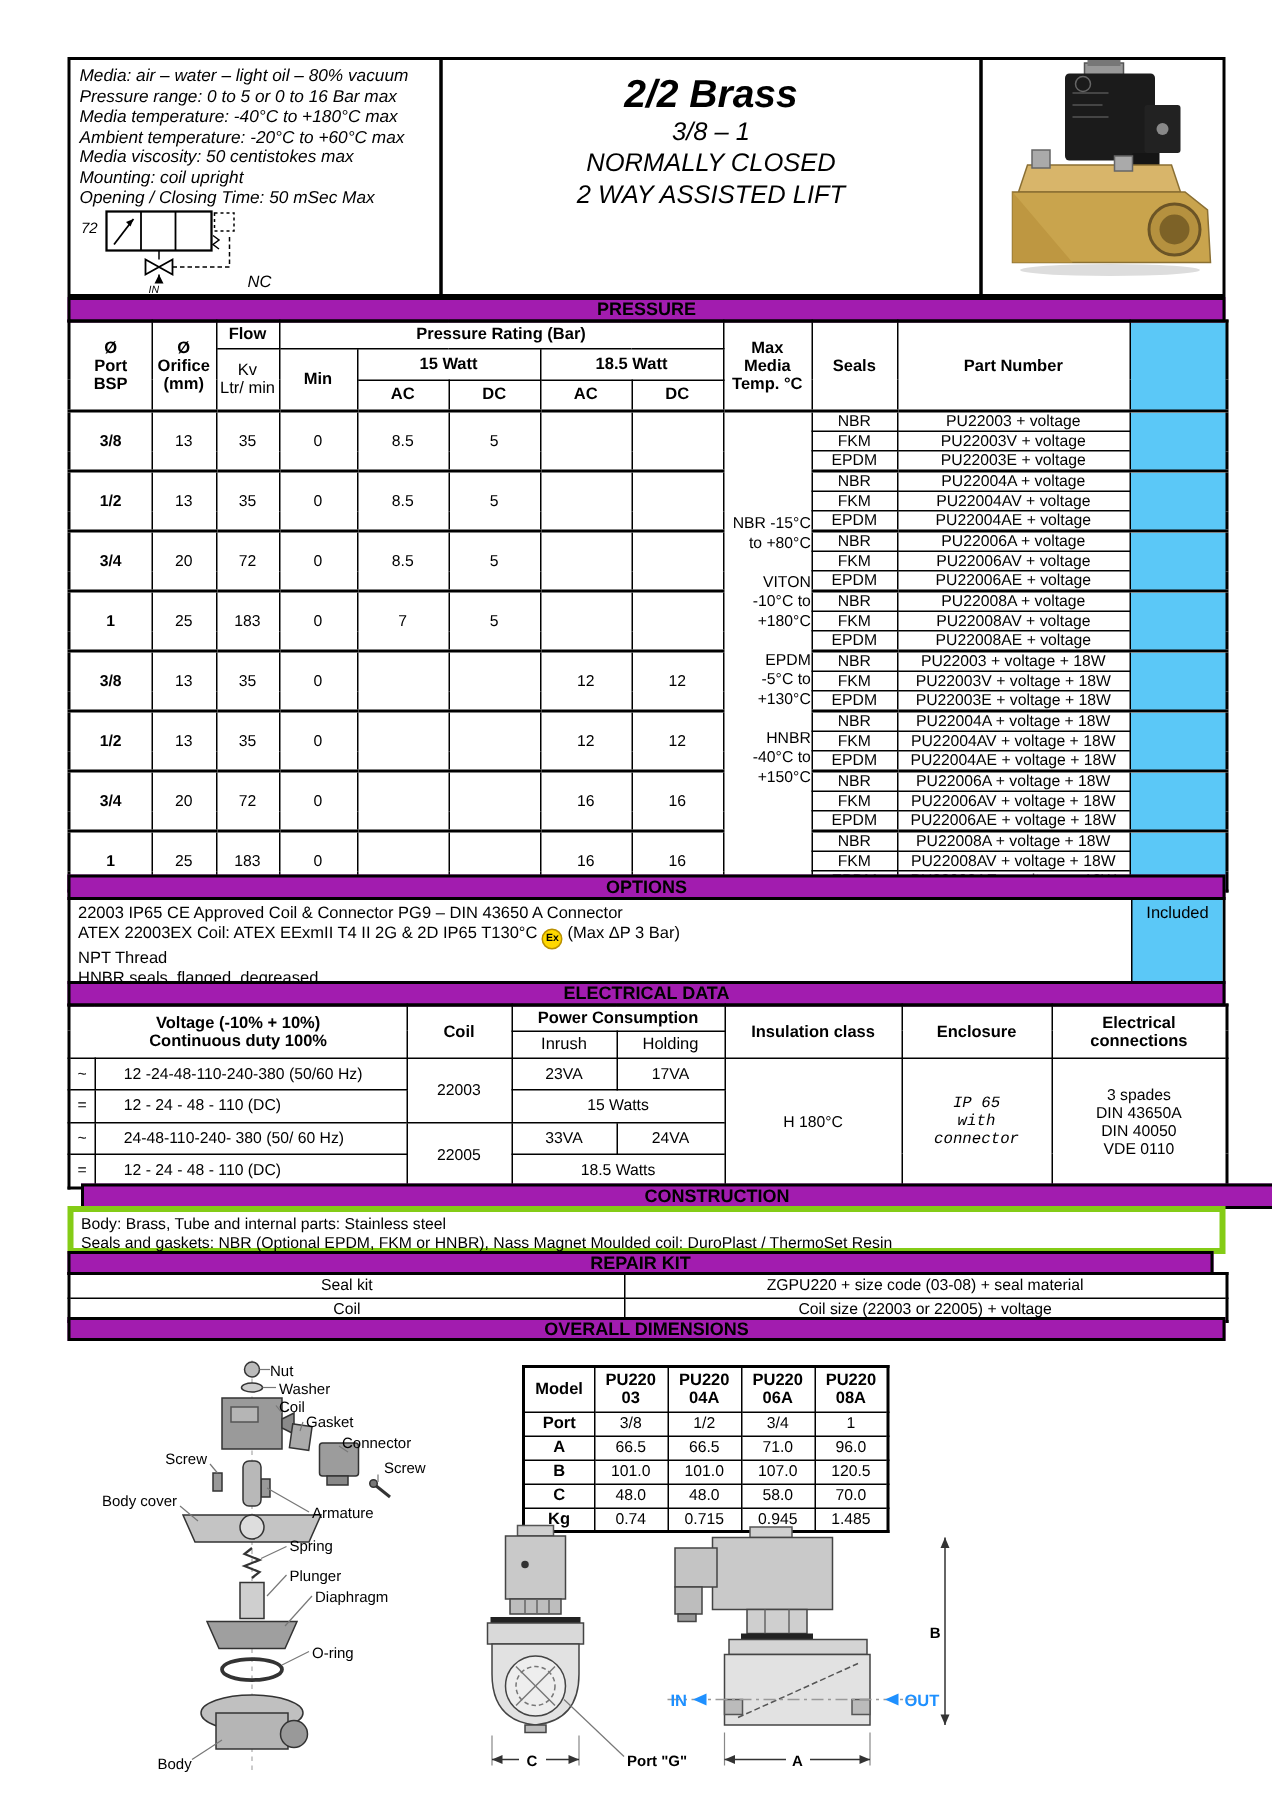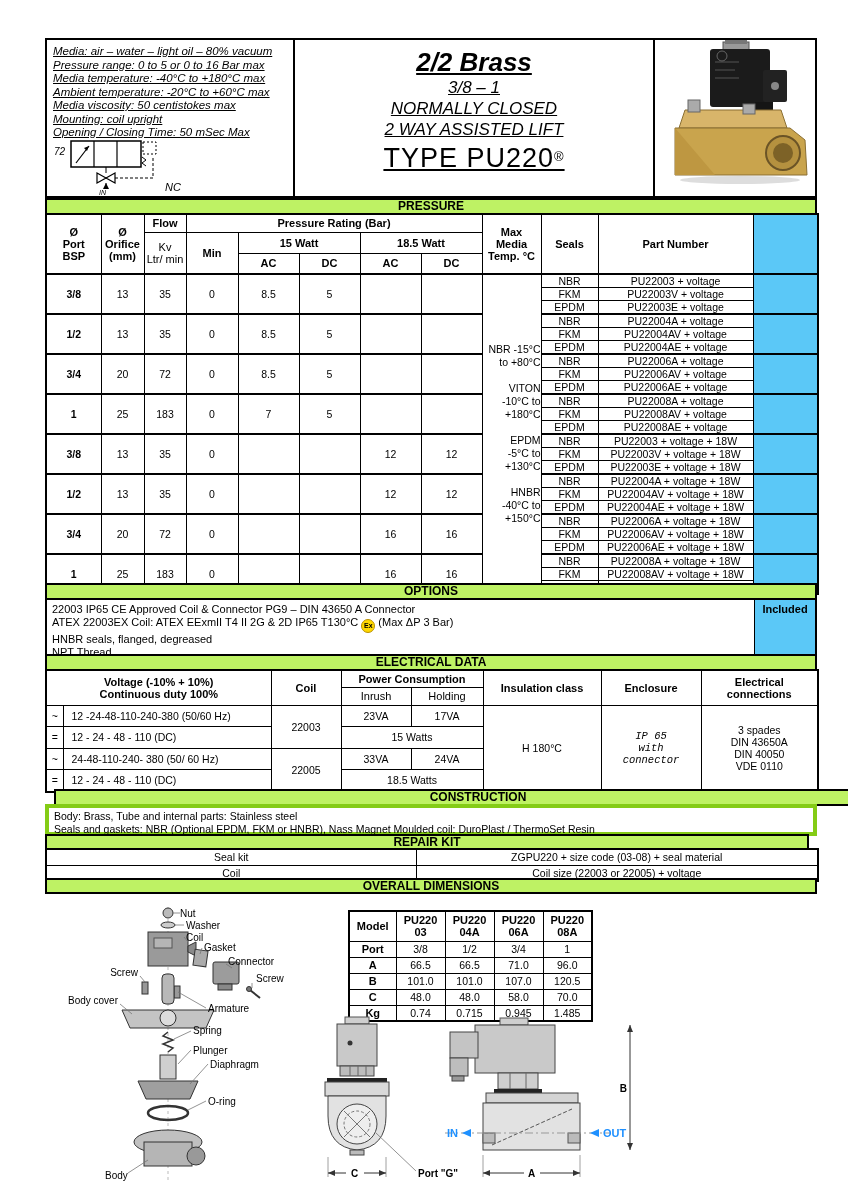--- a/index.html
+++ b/index.html
@@ -1,44 +1,44 @@
 <!DOCTYPE html>
 <html><head>
 <meta charset="utf-8">
 <style>
   html,body{margin:0;padding:0;background:#e8e8e8;}
   .page{position:relative;width:848px;height:1200px;background:#ffffff;margin:0 auto;
         font-family:"Liberation Sans", sans-serif;color:#000;overflow:hidden;}
   .abs{position:absolute;box-sizing:border-box;}
-  .box{border:2px solid #000;text-decoration:underline;}
-  .cyan-bar{background:#bef264;border:2px solid #000;font-weight:bold;font-size:12px;
+  .box{border:2px solid #000;}
+  .cyan-bar{background:#a21caf;border:2px solid #000;font-weight:bold;font-size:12px;
             text-align:center;line-height:13px;}
   
   .specs-box{padding:5px 6px;font-style:italic;font-size:11.5px;line-height:13.5px;}
   .title-box{text-align:center;padding-top:7px;font-style:italic;}
   .t1{font-size:26px;font-weight:bold;line-height:30px;}
   .t2{font-size:17px;line-height:21px;}
   .t6{font-size:27px;font-style:normal;line-height:34px;letter-spacing:1px;}
   .reg{font-size:13px;vertical-align:6px;}
   
   table{border-collapse:collapse;table-layout:fixed;}
   .frame-table{border:2px solid #000;}
   td,th{border:1px solid #000;padding:0;font-size:10.5px;line-height:12px;overflow:hidden;}
   th{font-size:11px;}
-  .c{text-align:center;} .l{text-align:left;padding-left:8px;} .b{font-weight:bold;}
+  .c{text-align:center;} .l{text-align:left;padding-left:19px;} .b{font-weight:bold;}
   .i{font-style:italic;font-family:Liberation Mono, monospace;} .pre{white-space:pre-line;}
   #pressure-table tr.grp td{border-top:2px solid #000;}
   #pressure-table td.inc, #pressure-table th.inc{background:#5BC8F7;}
   #pressure-table td.maxtemp div{font-size:10.5px;line-height:13px;text-align:right;}
   
   .options-box{border:2px solid #000;}
   .options-text{position:absolute;left:0;top:0;bottom:0;width:707px;padding:3px 5px;
                 font-size:11px;line-height:13px;box-sizing:border-box;}
   .included-col{position:absolute;left:707px;right:0;top:0;bottom:0;background:#5BC8F7;
-                border-left:1px solid #000;text-align:center;font-weight:bold;font-size:11px;
+                border-left:1px solid #000;text-align:center;font-weight:normal;font-size:11px;
                 padding-top:3px;box-sizing:border-box;}
   .ex-badge{display:inline-block;width:12px;height:12px;border-radius:50%;background:#FFD800;
             border:1px solid #b99000;font-size:7px;line-height:12px;font-weight:bold;
             text-align:center;vertical-align:-2px;}
   .constr-box{border:4px solid #84cc16;padding:2px 5px;font-size:10.5px;line-height:13px;}
   svg text{font-family:"Liberation Sans", sans-serif;}
   .lbl{font-size:10px;fill:#000;}
   .dim-lbl{font-size:10px;font-weight:bold;fill:#000;}
   .flow-lbl{font-size:11px;font-weight:bold;fill:#1E90FF;}
 </style>
@@ -73,21 +73,20 @@
       <text x="46" y="57" font-size="7">IN</text>
       <text x="112" y="53" font-size="11" font-style="italic">NC</text>
     </svg>
   </div>
 
   <div class="abs box title-box" style="left:293px;top:38px;width:362px;height:160px;">
     <div class="t1">2/2 Brass</div>
     <div class="t2">3/8 – 1</div>
     <div class="t2">NORMALLY CLOSED</div>
     <div class="t2">2 WAY ASSISTED LIFT</div>
-    <div class="t6"><span>TYPE PU220</span><span class="reg">®</span></div>
   </div>
 
   <div class="abs box" style="left:653px;top:38px;width:164px;height:160px;">
     <svg width="160" height="156" viewBox="0 0 160 156">
       <rect x="68" y="2" width="26" height="8" fill="#999" stroke="#555"></rect>
       <rect x="70" y="0" width="22" height="4" fill="#777"></rect>
       <rect x="55" y="9" width="60" height="58" rx="3" fill="#1b1b1b"></rect>
       <line x1="60" y1="22" x2="84" y2="22" stroke="#555" stroke-width="1"></line>
       <line x1="60" y1="30" x2="80" y2="30" stroke="#555" stroke-width="1"></line>
       <line x1="60" y1="38" x2="84" y2="38" stroke="#555" stroke-width="1"></line>
@@ -342,22 +341,22 @@
       </tbody>
   </table>
 
   <div class="abs cyan-bar" style="left:45px;top:583px;width:772px;height:17px;">OPTIONS</div>
   <div class="abs options-box" style="left:45px;top:598px;width:772px;height:58px;">
     <div class="options-text">
       <div>22003 IP65 CE Approved Coil &amp; Connector PG9 – DIN 43650 A Connector</div>
       <div><span>ATEX 22003EX Coil: ATEX EExmII T4 II 2G &amp; 2D IP65 T130°C</span>
         <span class="ex-badge">Ex</span>
         <span>(Max ΔP 3 Bar)</span></div>
+      <div>NPT Thread</div>
       <div>HNBR seals, flanged, degreased</div>
-      <div>NPT Thread</div>
     </div>
     <div class="included-col">Included</div>
   </div>
 
   <div class="abs cyan-bar" style="left:45px;top:654px;width:772px;height:17px;">ELECTRICAL DATA</div>
   <table class="abs frame-table" style="left:45px;top:669px;width:772px;">
     <colgroup>
       <col style="width:17px">
         <col style="width:208px">
         <col style="width:70px">

